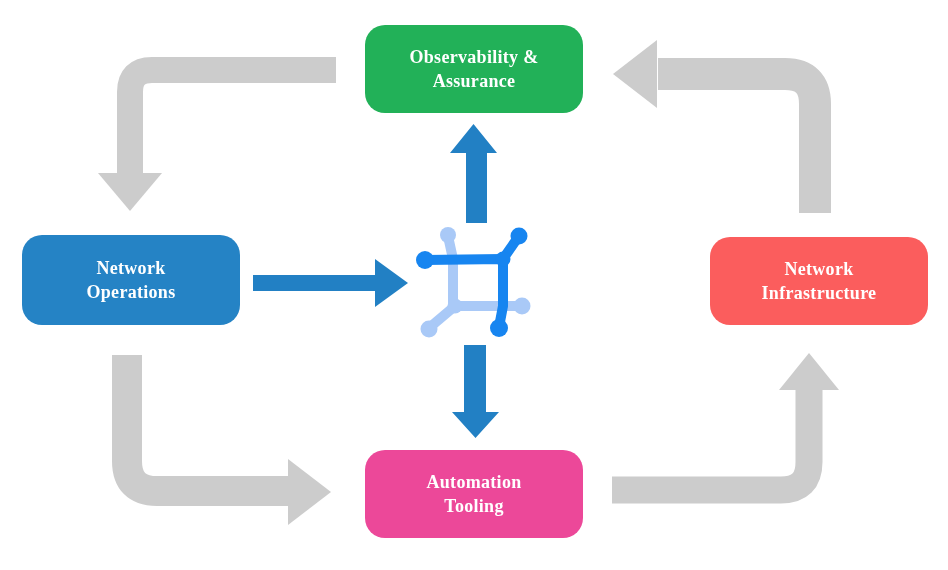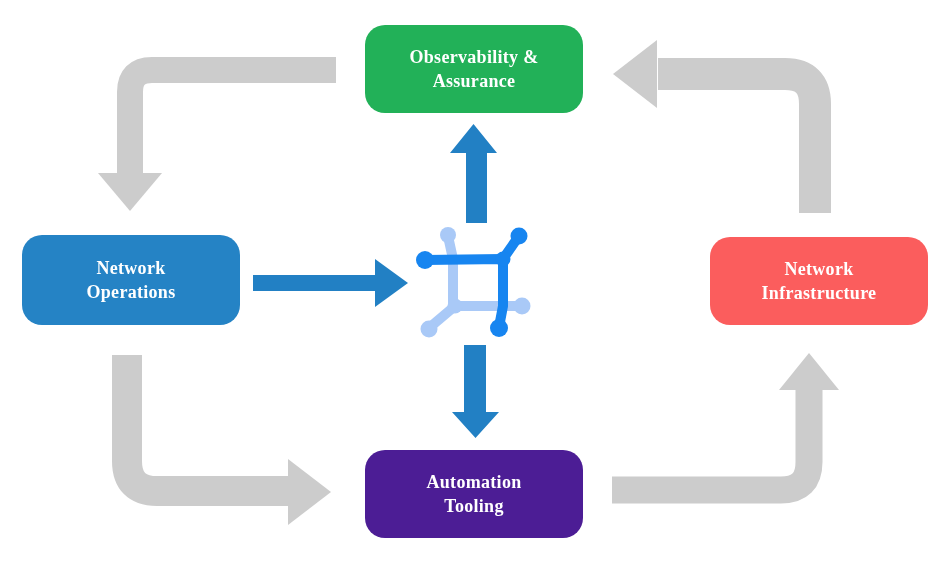--- a/index.html
+++ b/index.html
@@ -22,21 +22,21 @@
   .node {
     position:absolute; border-radius:20px;
     display:flex; align-items:center; justify-content:center;
     text-align:center; color:#ffffff;
     font-size:18px; font-weight:bold; letter-spacing:0.3px; line-height:1.35;
   }
   .node span { white-space:pre-line; }
   #node-obs   { left:365px; top:25px;  width:218px; height:88px; background:#22b158; }
   #node-ops   { left:22px;  top:235px; width:218px; height:90px; background:#2583c5; }
   #node-infra { left:710px; top:237px; width:218px; height:88px; background:#fb5d5d; }
-  #node-auto  { left:365px; top:450px; width:218px; height:88px; background:#4c1d95;text-align:center; }
+  #node-auto  { left:365px; top:450px; width:218px; height:88px; background:#ec4899;text-align:center; }
 </style>
 </head>
 <body>
 
 <div class="canvas">
 
   <svg class="layer" viewBox="0 0 948 570" aria-hidden="true">
 
     <g>
       <path class="cycle-stroke" stroke-width="26" d="M336 70 H152 Q130 70 130 92 V176"></path>

